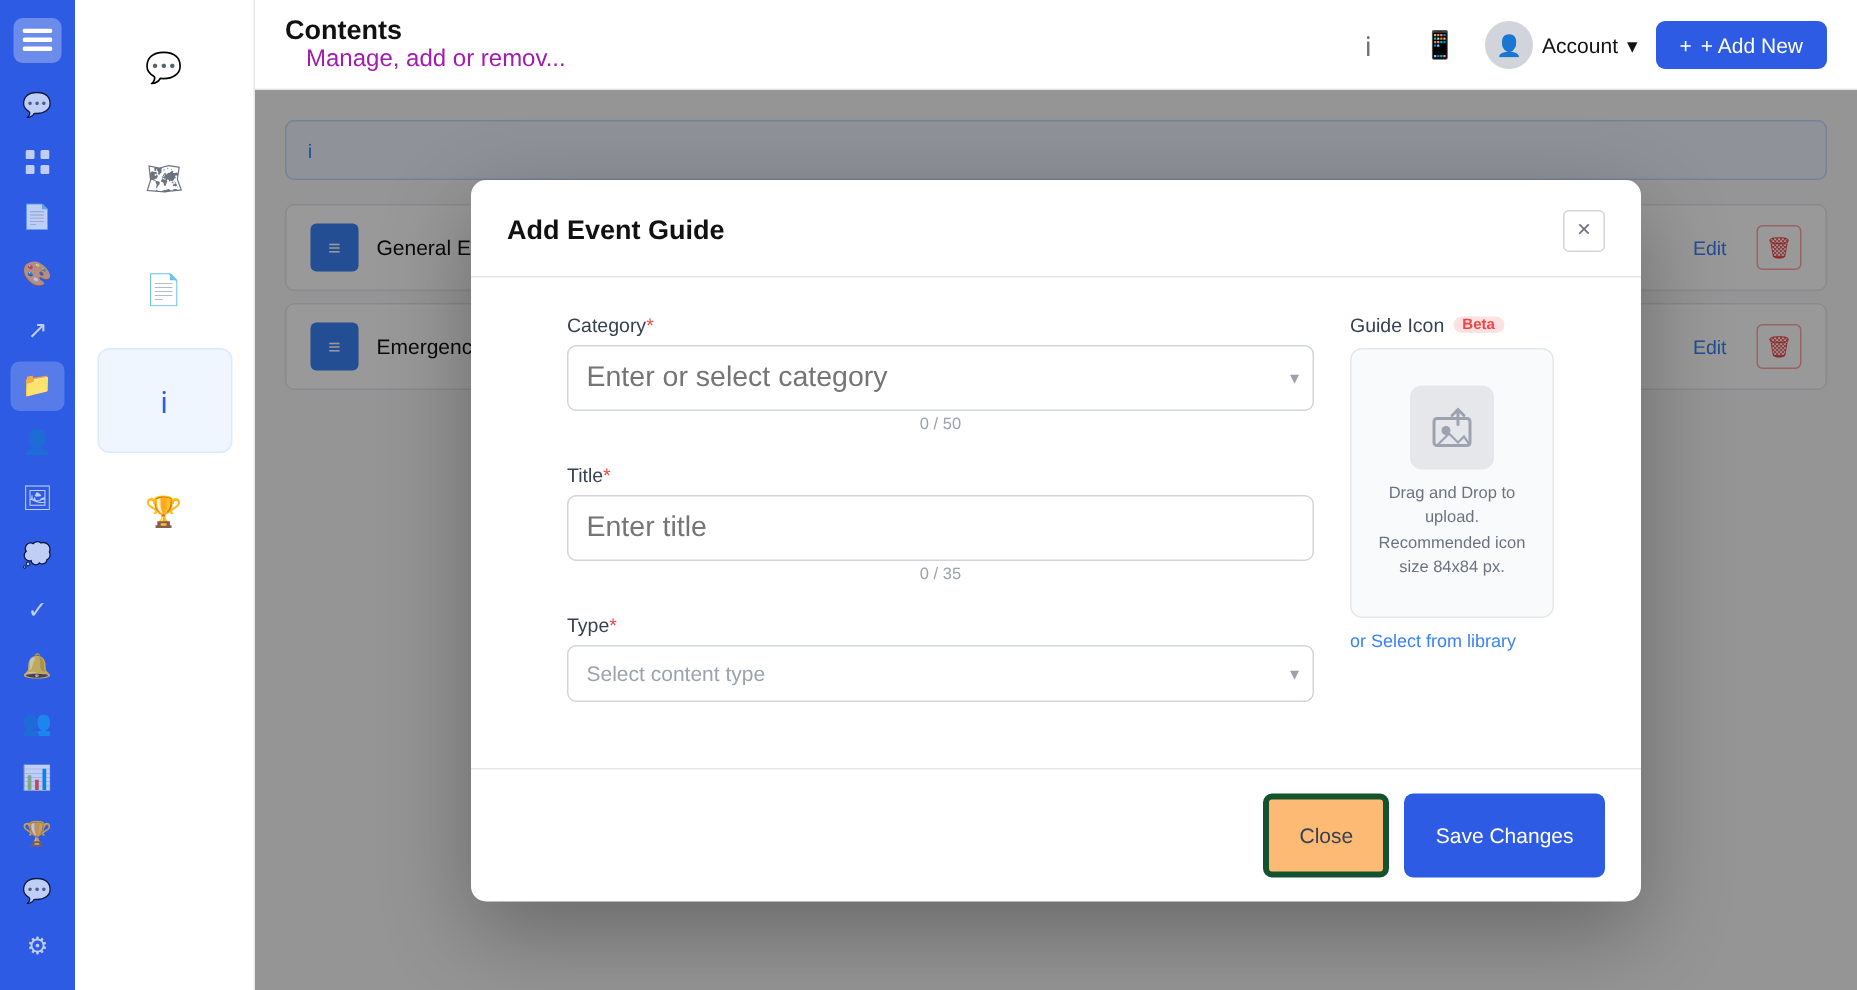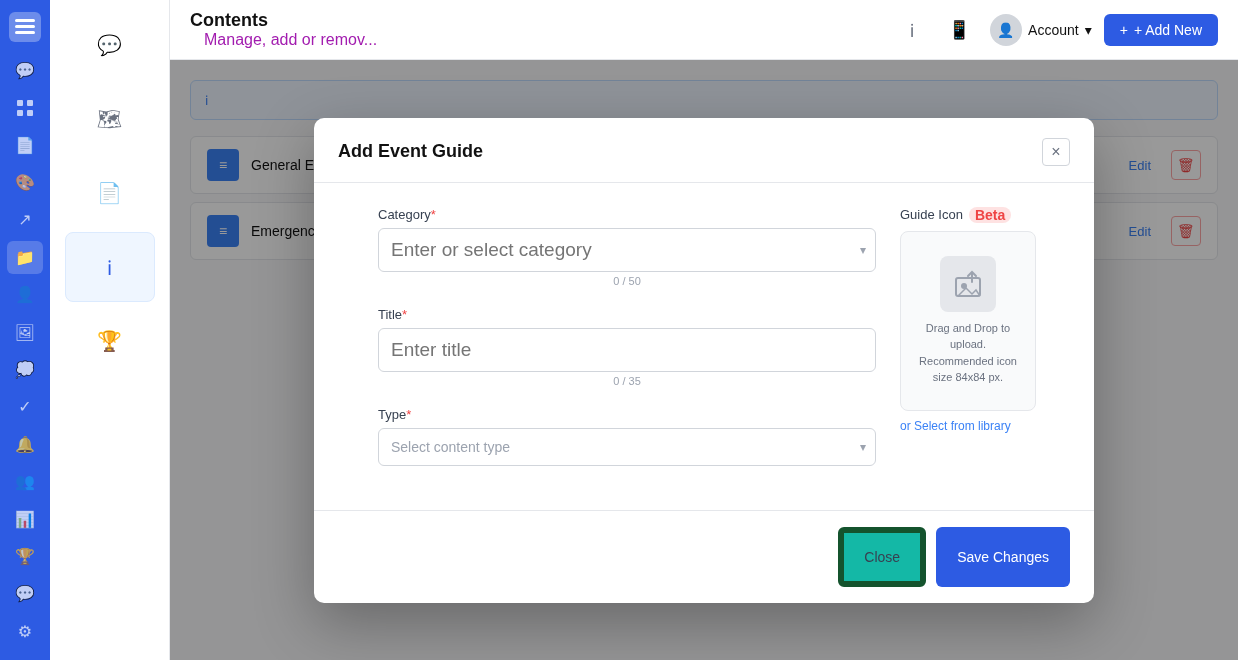--- a/index.html
+++ b/index.html
@@ -274,21 +274,21 @@
       font-weight: 500;
       color: #374151;
       margin-bottom: 8px;
       display: flex;
       align-items: center;
       gap: 6px;
     }
     .beta-badge {
       background: #fee2e2;
       color: #ef4444;
-      font-size: 14px;
+      font-size: 10px;
       font-weight: 600;
       padding: 0 6px;
       border-radius: 10px;
     }
     .icon-upload-box {
       width: 136px;
       height: 180px;
       border: 1px solid #e5e7eb;
       border-radius: 8px;
       display: flex;
@@ -324,23 +324,23 @@
     
     .modal-footer {
       padding: 16px 24px;
       display: flex;
       justify-content: flex-end;
       gap: 10px;
       border-top: 1px solid #e5e7eb;
     }
     .btn-close {
       padding: 16px 20px;
-      border: 6px solid #14532d;
-      border-radius: 6px;
-      background: #14b8a6;
+      border: 4px solid #14532d;
+      border-radius: 6px;
+      background: #fdba74;
       font-size: 14px;
       color: #374151;
       cursor: pointer;
       font-weight: 500;
     }
     .btn-save {
       padding: 10px 21px;
       border: none;
       border-radius: 6px;
       background: #2d5be3;

